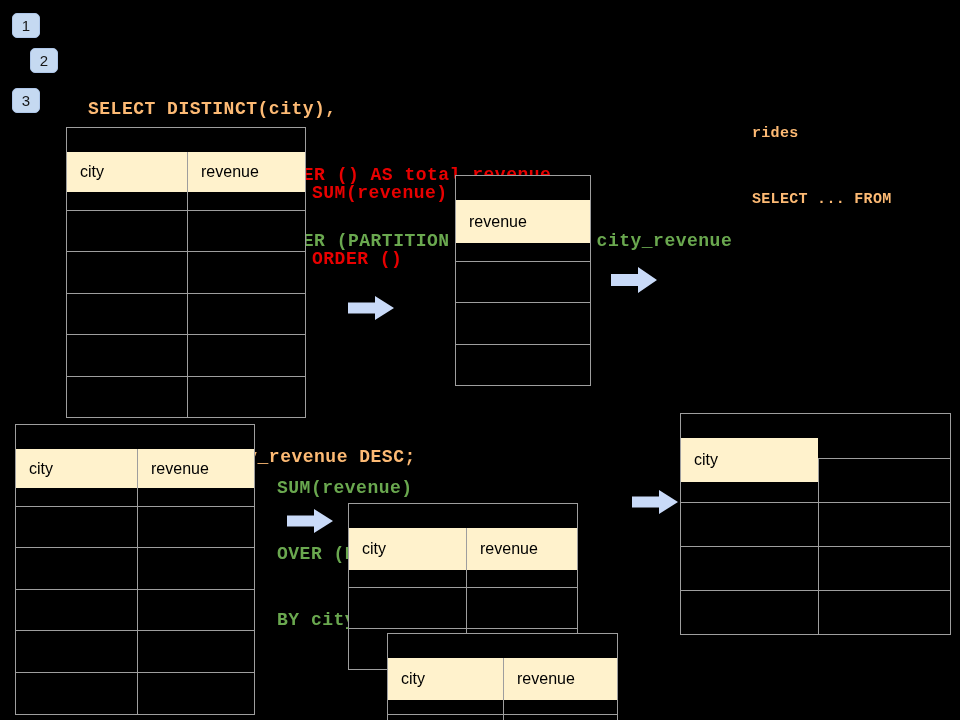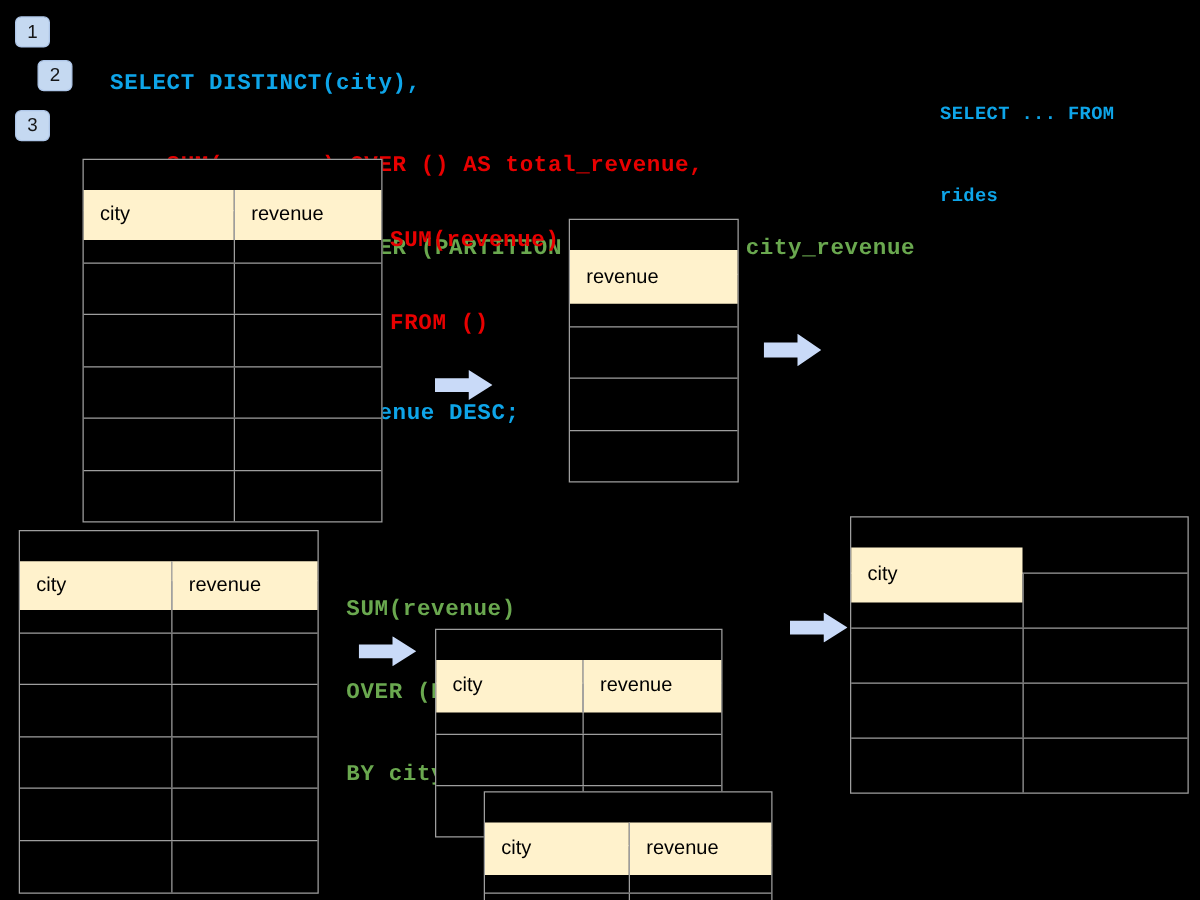--- a/index.html
+++ b/index.html
@@ -10,21 +10,21 @@
     font-family: "Liberation Sans", sans-serif;
   }
 
   
   .mono {
     position: absolute;
     font-family: "Liberation Mono", "DejaVu Sans Mono", monospace;
     font-weight: bold; white-space: pre;
     font-size: 18px; line-height: 22px; letter-spacing: 0.5px;
   }
-  .c-purple { color: #0ea5e9; }
+  .c-purple { color: #fdba74; margin-top: 42px; }
   .c-red    { color: #e80000; }
   .c-green  { color: #6aa84f; }
   #sql-code   { left: 88px;  top: 12px; }
   #side-note  { left: 752px; top: 37px; font-size: 15px; line-height: 22px; letter-spacing: 0.3px; }
   #note-total { left: 312px; top: 138px; }
   #note-part  { left: 277px; top: 433px; }
 
   
   .badge {
     position: absolute; width: 28px; height: 25px;
@@ -90,27 +90,27 @@
 
   <div class="mono" id="sql-code">
     <div class="c-purple">SELECT DISTINCT(city),</div>
     <div class="c-red">    SUM(revenue) OVER () AS total_revenue,</div>
     <div class="c-green">    SUM(revenue) OVER (PARTITION BY city) as city_revenue</div>
     <div class="c-purple">  FROM rides</div>
     <div class="c-purple">  ORDER by city_revenue DESC;</div>
   </div>
 
   <div class="mono c-purple" id="side-note">
+    <div>rides</div>
     <div>SELECT ... FROM</div>
-    <div>rides</div>
   </div>
 
   <div class="mono c-red" id="note-total">
     <div>SUM(revenue)</div>
-    <div>FROM ()</div>
+    <div>ORDER ()</div>
   </div>
 
   <div class="mono c-green" id="note-part">
     <div>SUM(revenue)</div>
     <div>OVER (PARTITION</div>
     <div>BY city)</div>
   </div>
 
   <div class="tbl" id="t1">
     <div class="tr hr">

